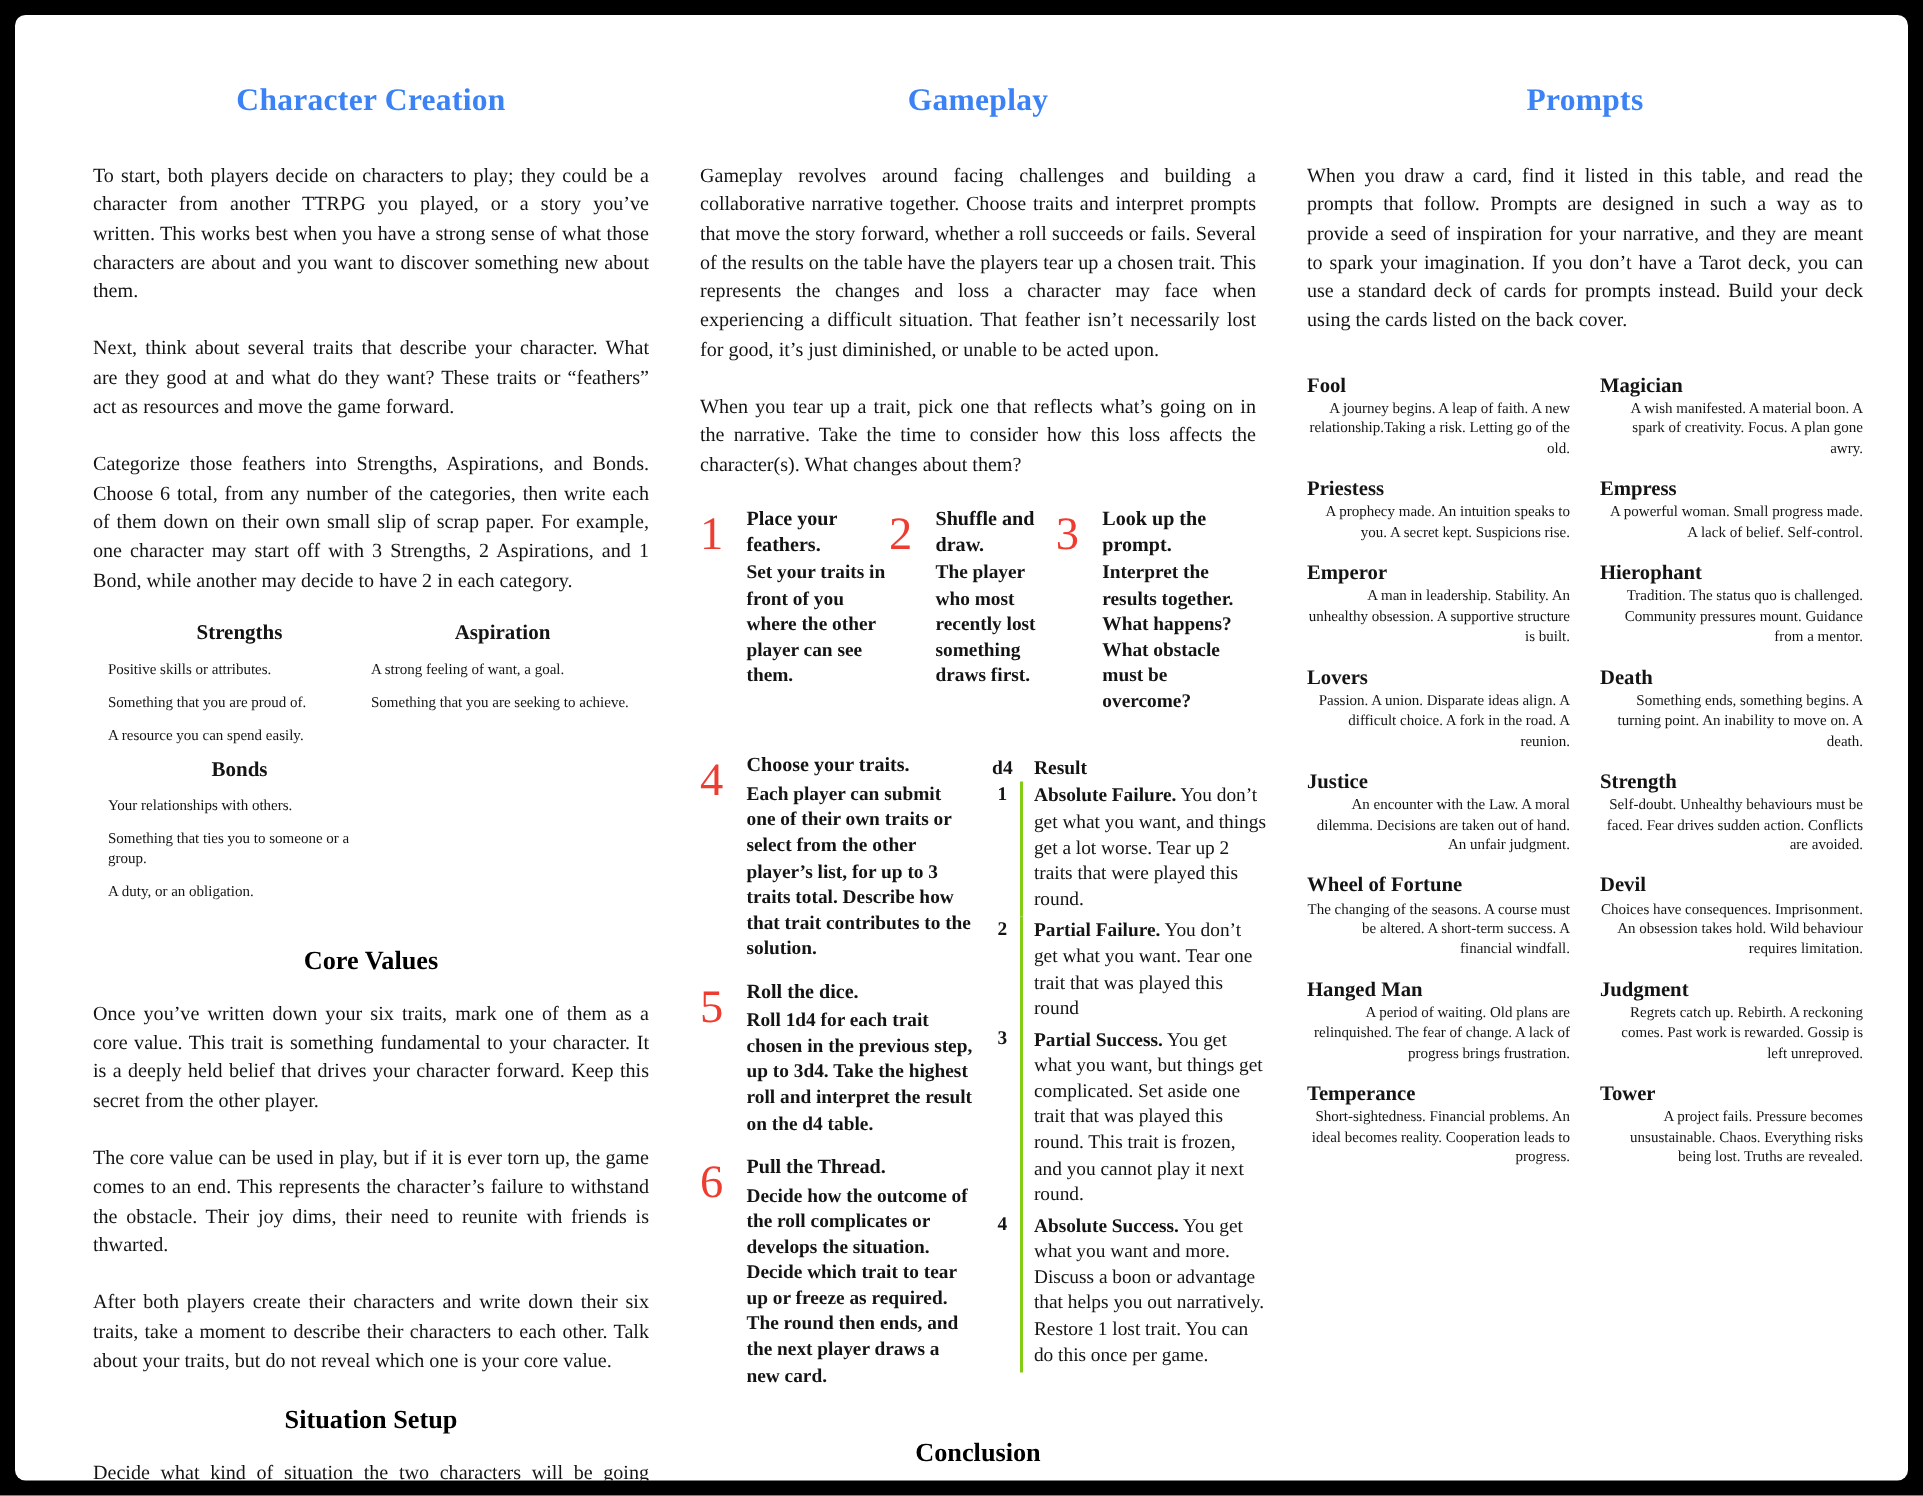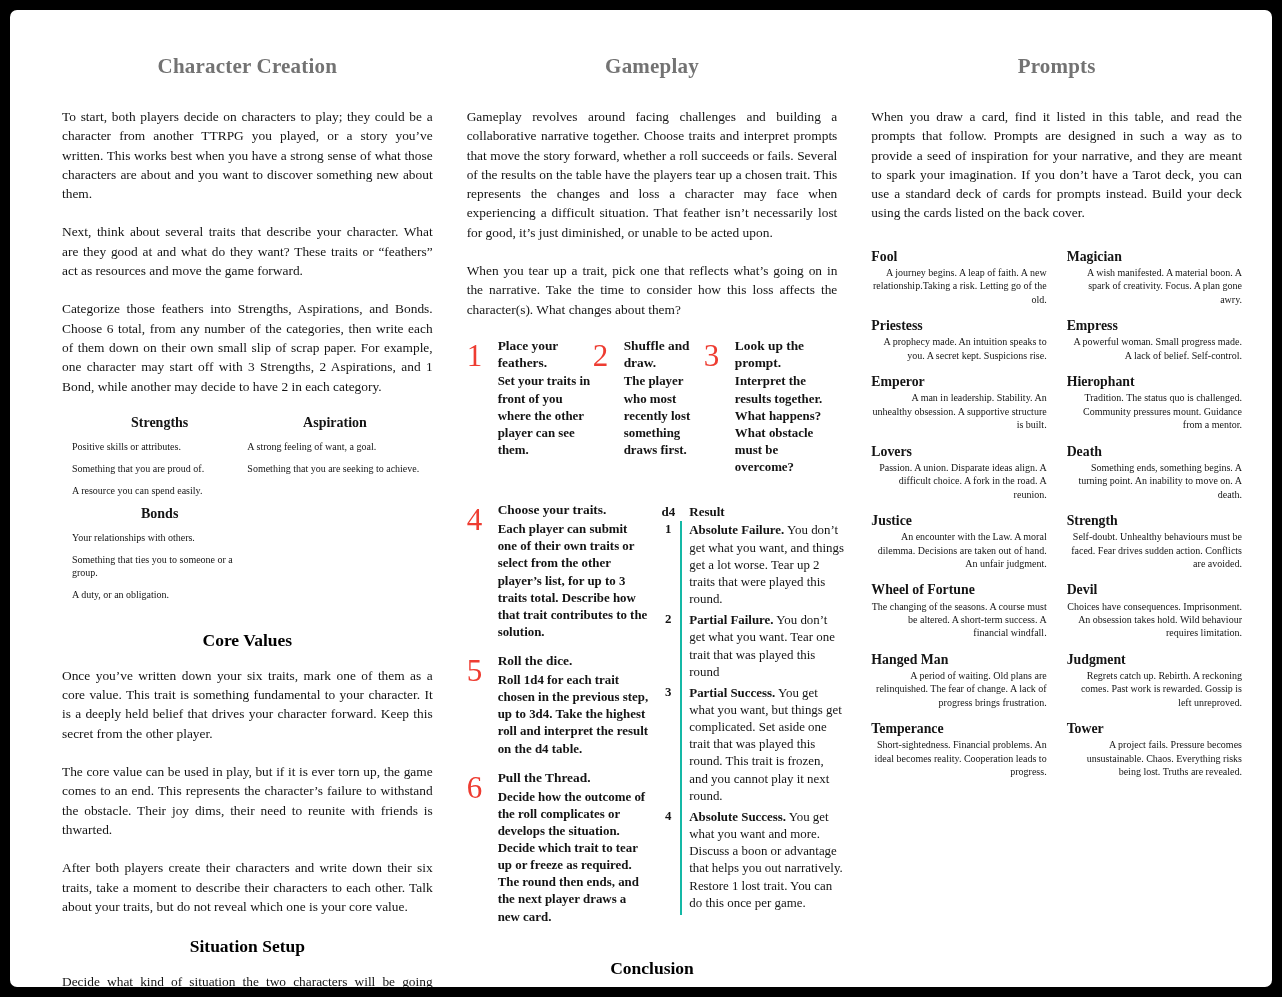--- a/index.html
+++ b/index.html
@@ -6,21 +6,21 @@
   html,body { width:1282px; height:997px; }
   body { background:#000; font-family:"Liberation Serif", serif; color:#141414; }
   .page {
     margin:10px; width:1262px; height:977px;
     background:#fff; border-radius:7px; overflow:hidden;
     display:grid; grid-template-columns:1fr 1fr 1fr; column-gap:34px;
     padding:30px 30px 16px 52px;
   }
   .col { min-width:0; }
   .col-title {
-    font-size:21px; font-weight:bold; color:#737373;
+    font-size:21px; font-weight:bold; color:#3b82f6;
     text-align:center; margin:14px 0 28px 0; letter-spacing:0.2px;
   }
   .sec-title {
     font-size:17.5px; font-weight:bold; color:#000000;
     text-align:center; margin:20px 0 15px 0;
   }
   p.body {
     font-size:13.4px; line-height:1.44; text-align:justify; margin-bottom:19px;
   }
   
@@ -39,21 +39,21 @@
   .step-text { font-size:12.9px; line-height:1.33; margin-top:2px;font-weight:bold; }
   
   .d4-table { padding-top:2px; }
   .d4-hrow { display:grid; grid-template-columns:24px 1fr; margin-bottom:1px; }
   .d4-die { font-size:13px; font-weight:bold; text-align:center; }
   .d4-res { font-size:13px; font-weight:bold; padding-left:9px; }
   .d4-row { display:grid; grid-template-columns:24px 1fr; }
   .d4-roll { font-size:12.9px; font-weight:bold; text-align:center; padding-top:1px; }
   .d4-text {
     font-size:12.9px; line-height:1.33;
-    border-left:2px solid #14b8a6; padding:1px 0 3px 7px;
+    border-left:2px solid #84cc16; padding:1px 0 3px 7px;
   }
   .d4-text b { font-weight:bold; }
   
   .cards { display:grid; grid-template-columns:1fr 1fr; column-gap:20px; margin-top:2px; }
   .card { margin-top:11px; }
   .card.gap { }
   .card-name { font-size:13.8px; font-weight:bold; line-height:1.25; }
   .card-text { font-size:10px; line-height:1.34; margin-top:1px;text-align:right; }
 </style>
 </head>

